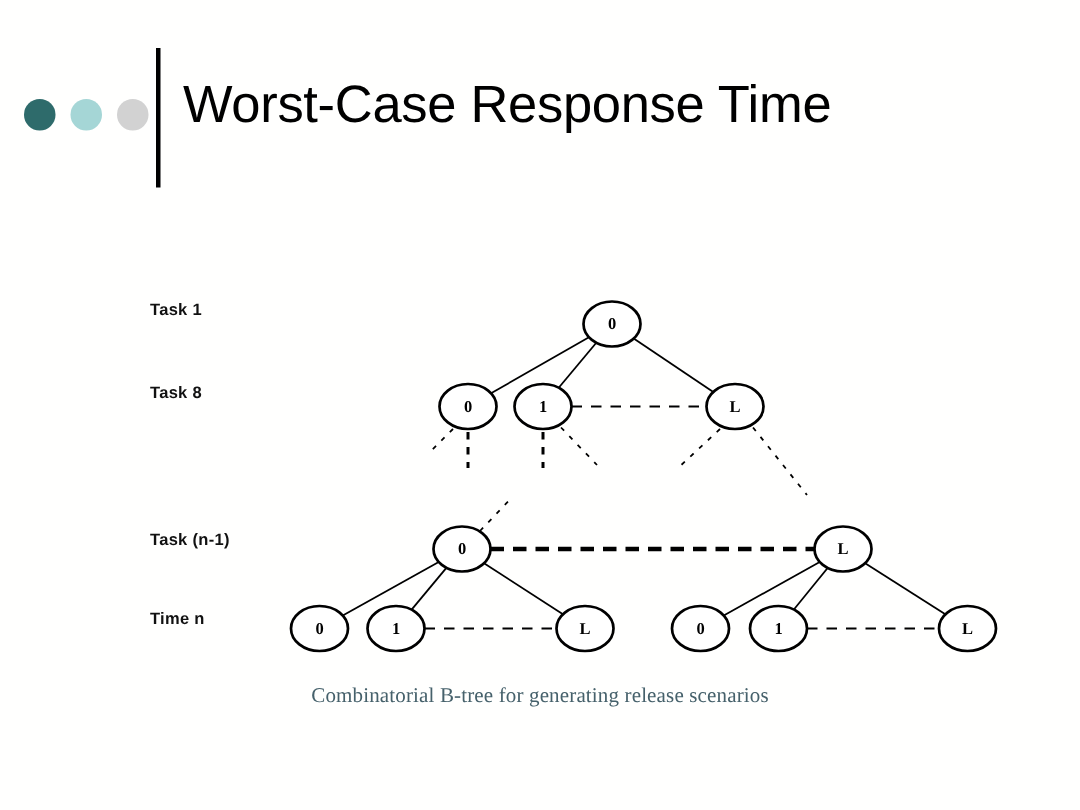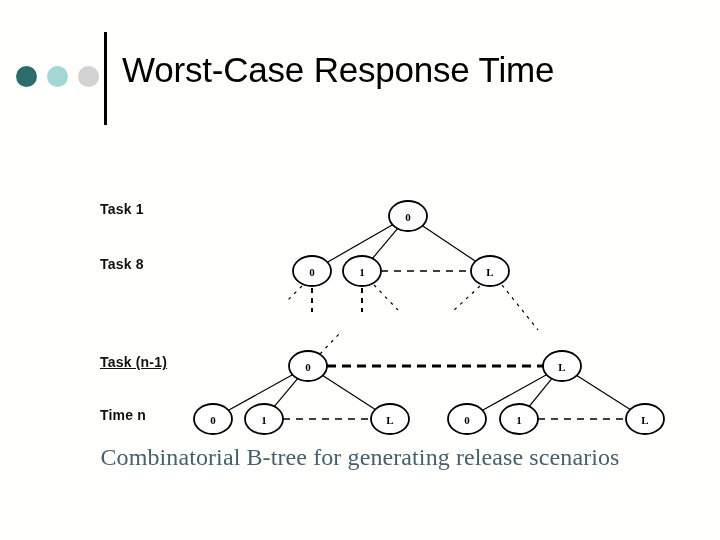--- a/index.html
+++ b/index.html
@@ -74,36 +74,36 @@
   }
 
   #tree-svg {
     position: absolute;
     left: 0;
     top: 0;
   }
 
   .row-label {
     position: absolute;
-    font-size: 14px;
+    font-size: 11px;
     font-weight: bold;
     color: #111111;
     white-space: nowrap;
     letter-spacing: 0.2px;
   }
 
   
   #figure-caption {
     position: absolute;
     left: 0;
-    top: 444px;
+    top: 457px;
     width: 720px;
     text-align: center;
     font-family: "Liberation Serif", serif;
-    font-size: 24px;
+    font-size: 14px;
     color: #46616B;
     letter-spacing: 0.1px;
   }
 
   .node-text {
     font-family: "Liberation Serif", serif;
     font-weight: bold;
     font-size: 11px;
     fill: #000000;
     text-anchor: middle;
@@ -197,18 +197,18 @@
         </g>
         <g>
           <ellipse cx="645" cy="419" rx="19" ry="15" fill="#ffffff" stroke="#000" stroke-width="1.8"></ellipse>
           <text x="645" y="419.5" class="node-text">L</text>
         </g>
       </g>
   </svg>
   <div id="row-label-layer">
       <div class="row-label" style="left: 100px; top: 31px;">Task 1</div>
       <div class="row-label" style="left: 100px; top: 86px;">Task 8</div>
-      <div class="row-label" style="left: 100px; top: 184px; text-decoration: underline;">Task (n-1)</div>
+      <div class="row-label" style="left: 100px; top: 184px;">Task (n-1)</div>
       <div class="row-label" style="left: 100px; top: 237px;">Time n</div>
     </div>
 </div>
 
 <div id="figure-caption" style="color: rgb(70, 97, 107);">Combinatorial B-tree for generating release scenarios</div>
 
 </body></html>

